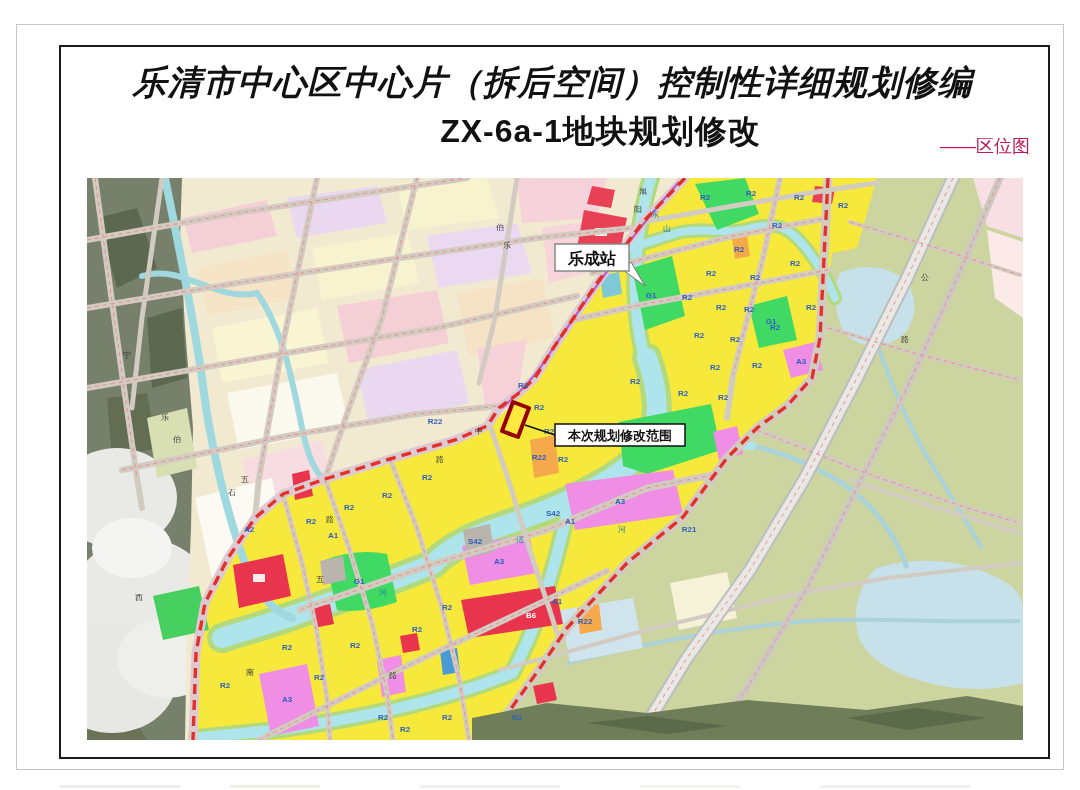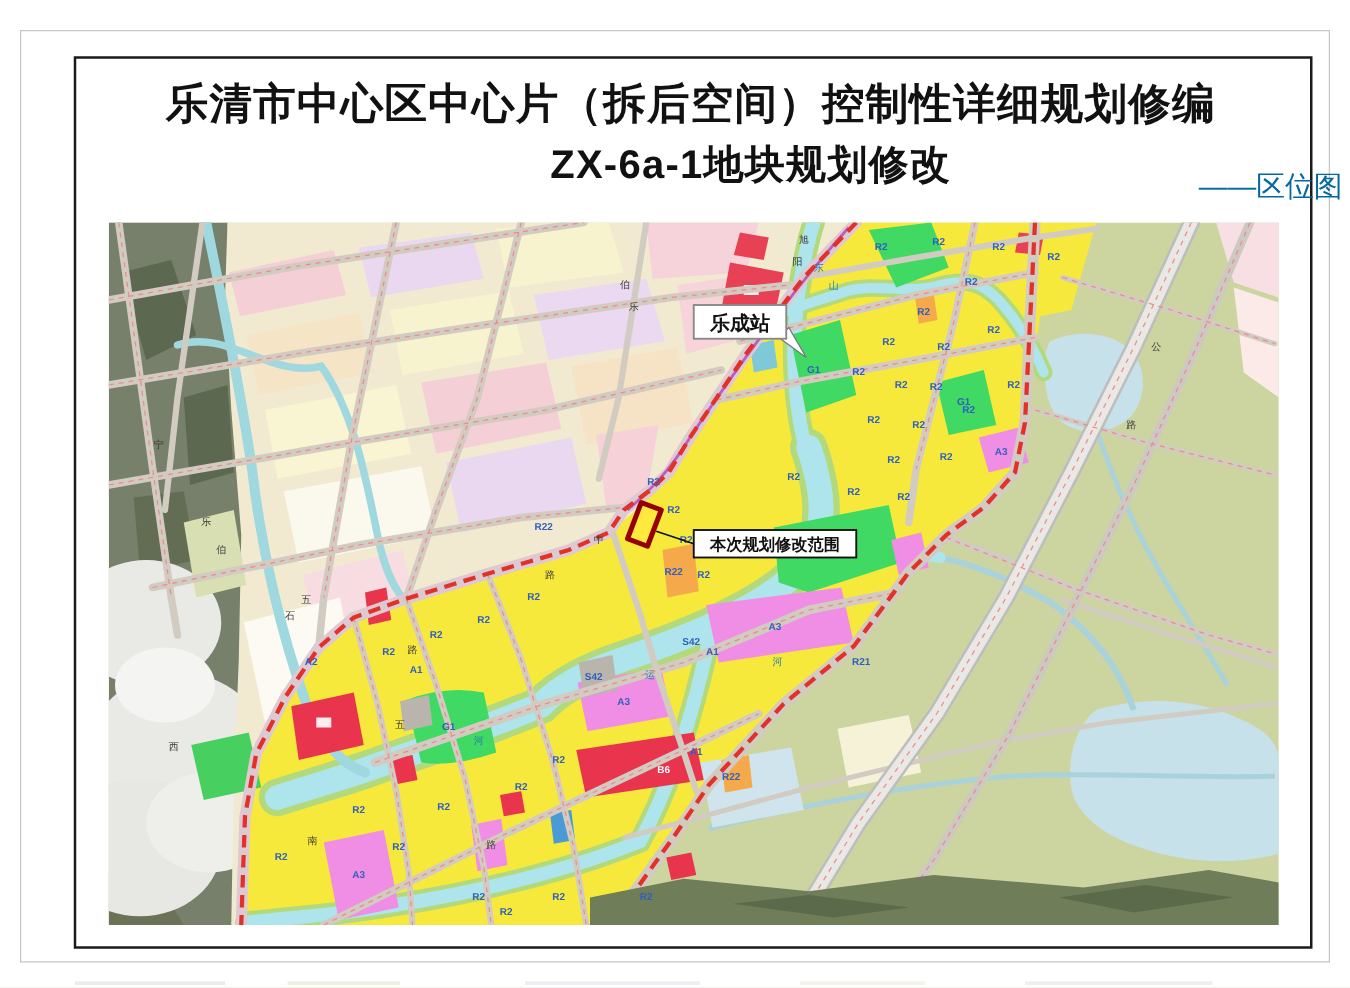--- a/index.html
+++ b/index.html
@@ -1,22 +1,22 @@
 <!DOCTYPE html>
 <html><head>
 <meta charset="utf-8">
 <style>
   html,body{margin:0;padding:0;background:#ffffff;width:1080px;height:790px;overflow:hidden;
     font-family:"Liberation Sans","DejaVu Sans",sans-serif;}
   .abs{position:absolute;}
   #outer-frame{left:16px;top:24px;width:1046px;height:744px;border:1px solid #c6c6c6;background:#ffffff;}
   #inner-frame{left:59px;top:45px;width:987px;height:710px;border:2px solid #1b1b1b;background:#ffffff;}
-  #title1{left:60px;top:60px;width:985px;text-align:center;font-size:34px;font-weight:bold;color:#111;letter-spacing:1px;}
+  #title1{left:60px;top:60px;width:985px;text-align:center;font-size:34px;font-weight:bold;color:#111;letter-spacing:1px;font-style:italic;}
   #title2{left:60px;top:110px;width:985px;text-align:center;font-size:32px;font-weight:bold;color:#111;letter-spacing:1px;padding-left:48px;}
-  #corner{left:924px;top:134px;width:150px;text-align:right;font-size:23px;color:#0369a1;}
+  #corner{left:880px;top:134px;width:150px;text-align:right;font-size:18px;color:#be185d;}
   #map-wrap{left:87px;top:178px;width:804px;height:562px;}
   svg text{font-family:"Liberation Sans","DejaVu Sans",sans-serif;}
   .ml-blue{fill:#2f5fbf;font-size:8px;font-weight:bold;}
   .ml-road{fill:#3a3a38;font-size:8px;}
   .ml-river{fill:#1f7fae;font-size:8px;}
   .ml-white{fill:#ffffff;font-size:8px;font-weight:bold;}
   .callout-text{fill:#111;font-weight:bold;}
   #bottom-strip div{position:absolute;height:3px;top:0;opacity:.55;}
 </style>
 </head>

